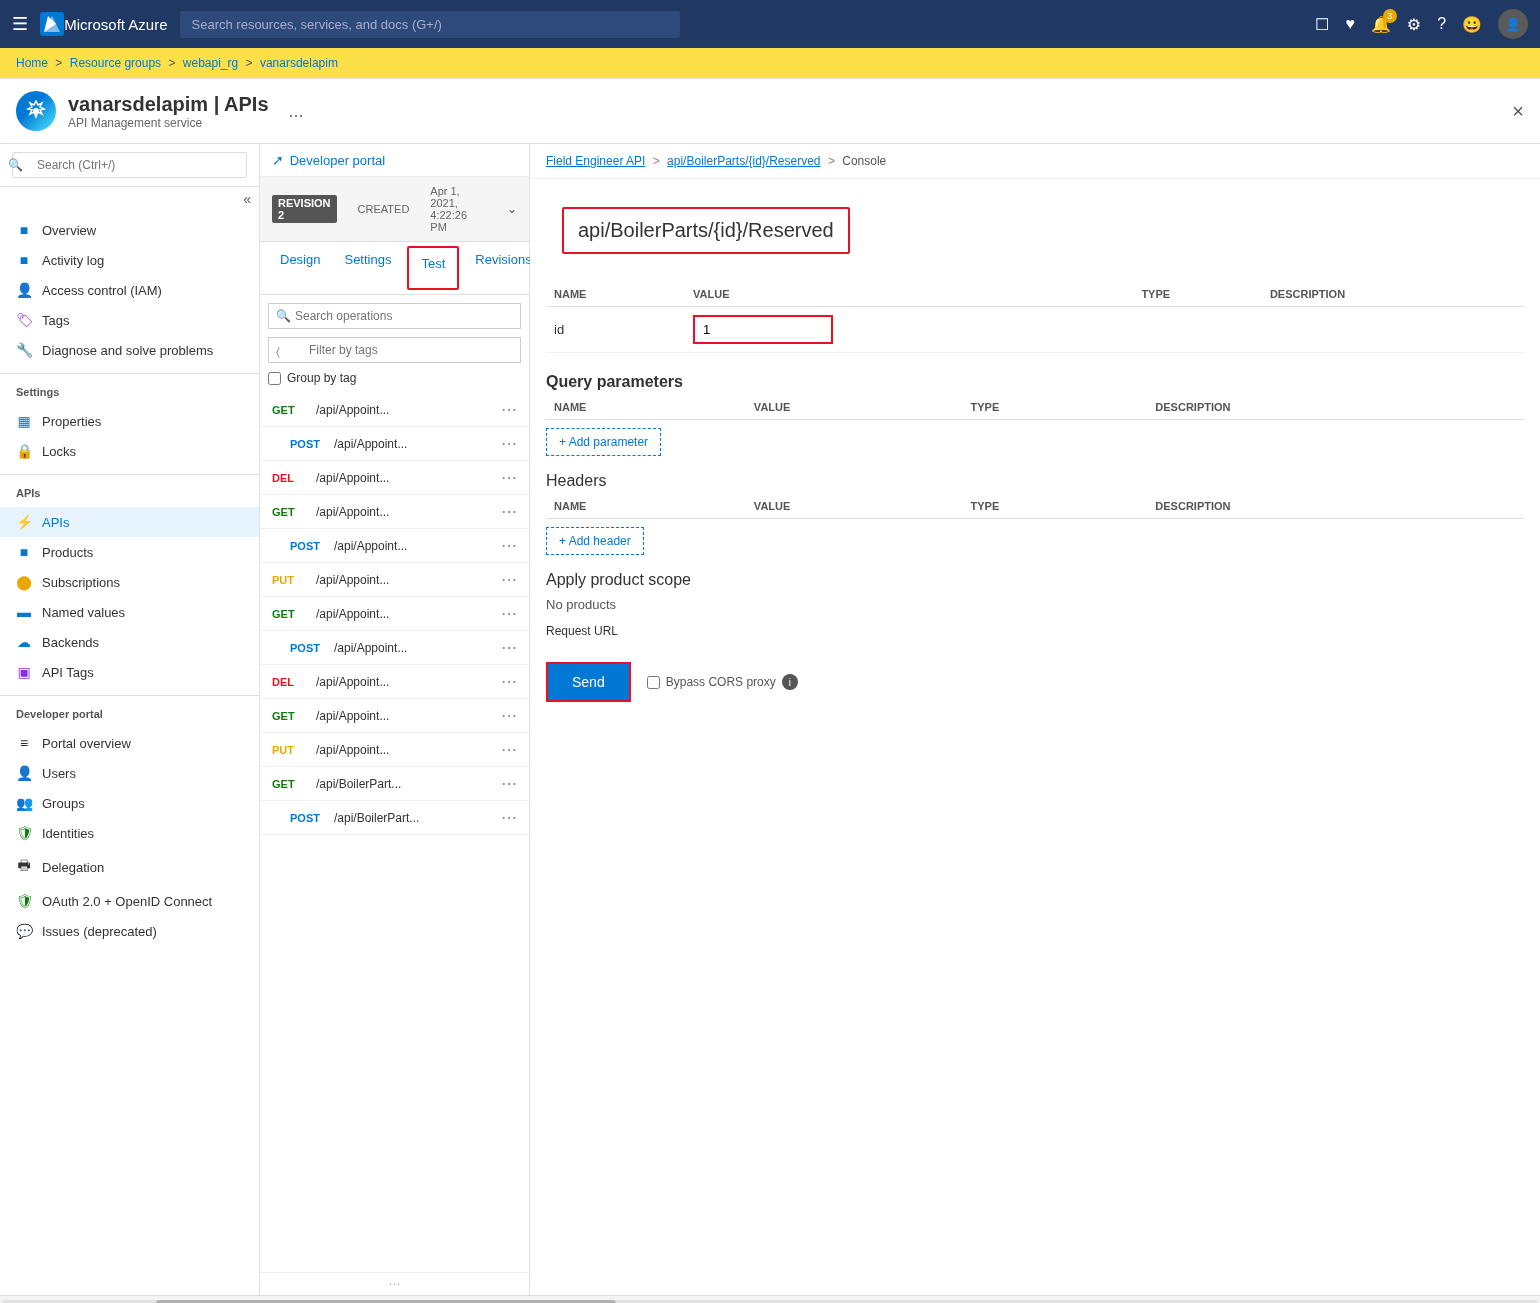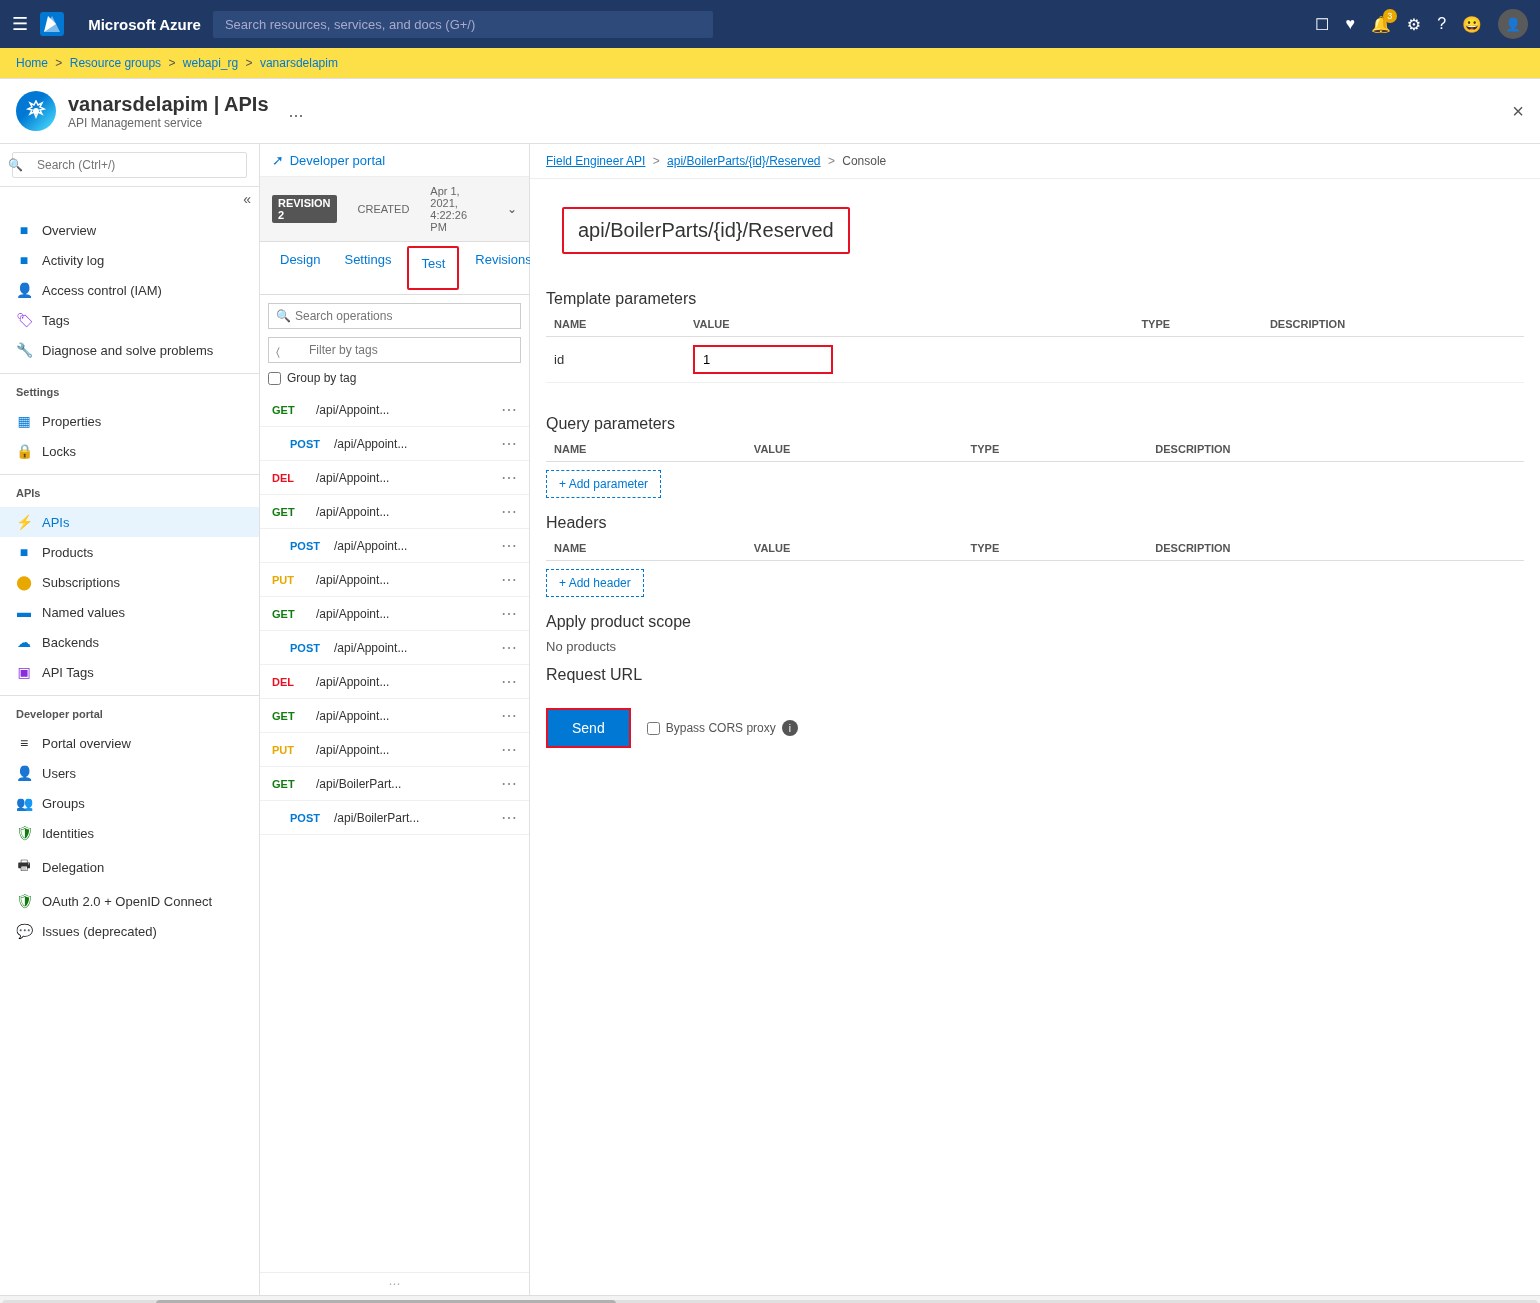--- a/index.html
+++ b/index.html
@@ -3,21 +3,21 @@
   <meta charset="utf-8">
   <style>
     * { box-sizing: border-box; margin: 0; padding: 0; }
     body { font-family: 'Segoe UI', Arial, sans-serif; font-size: 13px; background: #f3f3f3; color: #333; overflow: hidden; }
 
     
     .top-bar {
       display: flex; align-items: center; background: #1f3864; color: white; height: 48px; padding: 0 12px; gap: 12px;
     }
     .top-bar .hamburger { font-size: 18px; cursor: pointer; }
-    .top-bar .brand { display: flex; align-items: center; gap: 24px; font-size: 15px; font-weight: 700; white-space: nowrap; }
+    .top-bar .brand { display: flex; align-items: center; gap: 0; font-size: 15px; font-weight: 400; white-space: nowrap; }
     .top-bar .brand .azure-logo { width: 24px; height: 24px; background: #0078d4; border-radius: 3px; display: flex; align-items: center; justify-content: center; font-size: 10px; font-weight: bold; color: white; }
     .top-bar .search-bar { flex: 1; max-width: 500px; }
     .top-bar .search-bar input { width: 100%; padding: 6px 12px; border-radius: 2px; border: none; background: #2d4a7a; color: #ccc; font-size: 13px; }
     .top-bar .search-bar input::placeholder { color: #aac; }
     .top-bar .icons { display: flex; align-items: center; gap: 16px; margin-left: auto; }
     .top-bar .icons .icon-btn { color: white; font-size: 16px; cursor: pointer; position: relative; }
     .top-bar .icons .badge { position: absolute; top: -6px; right: -6px; background: #e8a800; color: white; border-radius: 50%; width: 14px; height: 14px; font-size: 9px; display: flex; align-items: center; justify-content: center; }
     .top-bar .avatar { width: 30px; height: 30px; border-radius: 50%; background: #5a5a5a; display: flex; align-items: center; justify-content: center; color: white; font-size: 13px; }
 
     
@@ -88,21 +88,21 @@
     .param-table th { text-align: left; font-size: 11px; font-weight: 600; color: #555; padding: 6px 8px; text-transform: uppercase; border-bottom: 1px solid #ddd; }
     .param-table td { padding: 8px; border-bottom: 1px solid #f0f0f0; font-size: 13px; vertical-align: middle; }
     .value-input { border: 2px solid #e81123; padding: 5px 8px; font-size: 13px; width: 140px; }
     .add-btn { display: flex; align-items: center; gap: 4px; padding: 6px 12px; border: 1px dashed #0078d4; color: #0078d4; background: white; cursor: pointer; font-size: 12px; margin: 8px 16px; }
     .send-btn { background: #0078d4; color: white; border: none; padding: 10px 24px; font-size: 14px; cursor: pointer; border: 2px solid #e81123; }
     .bypass-label { display: flex; align-items: center; gap: 6px; font-size: 12px; color: #555; }
     .bypass-label input { cursor: pointer; }
     .info-icon { display: inline-flex; align-items: center; justify-content: center; width: 16px; height: 16px; border-radius: 50%; background: #555; color: white; font-size: 10px; cursor: pointer; }
     .send-row { display: flex; align-items: center; gap: 16px; padding: 16px; }
     .no-products { padding: 4px 16px; font-size: 13px; color: #555; }
-    .request-url-title { font-size: 16px; font-weight: 400; padding: 8px 16px 8px; color: #333; }
+    .request-url-title { font-size: 12px; font-weight: 400; padding: 8px 16px 8px; color: #333; }
     .bottom-scrollbar { height: 16px; background: #f3f3f3; border-top: 1px solid #ddd; display: flex; align-items: center; padding: 0 2px; }
     .bottom-scrollbar-track { flex: 1; height: 8px; background: #e0e0e0; border-radius: 4px; position: relative; }
     .bottom-scrollbar-thumb { position: absolute; left: 10%; width: 30%; height: 100%; background: #b0b0b0; border-radius: 4px; }
 
     .search-icon-wrap { position: relative; }
     .search-icon-wrap .si { position: absolute; left: 8px; top: 50%; transform: translateY(-50%); color: #888; font-size: 12px; }
 
     .ops-search-wrap, .ops-filter-wrap { position: relative; }
     .ops-search-wrap .si, .ops-filter-wrap .si { position: absolute; left: 16px; top: 50%; transform: translateY(-50%); color: #888; font-size: 12px; }
 
@@ -398,21 +398,20 @@
       <span class="sep">&gt;</span>
       <a href="#">api/BoilerParts/{id}/Reserved</a>
       <span class="sep">&gt;</span>
       <span>Console</span>
     </div>
 
     <div style="padding: 12px 16px;">
       <div class="api-title-box">api/BoilerParts/{id}/Reserved</div>
     </div>
 
-    <div class="section-title">Template parameters</div>
     <div class="param-table">
       <table>
         <thead>
           <tr>
             <th>NAME</th>
             <th>VALUE</th>
             <th>TYPE</th>
             <th>DESCRIPTION</th>
           </tr>
         </thead>
@@ -422,21 +421,21 @@
             <td>
               <input type="text" class="value-input" value="1" style="">
             </td>
             <td></td>
             <td></td>
           </tr>
         </tbody>
       </table>
     </div>
 
-    <div class="section-title" style="margin-top:24px;">Query parameters</div>
+    <div class="section-title" style="margin-top:12px;font-weight:bold;">Query parameters</div>
     <div class="param-table">
       <table>
         <thead>
           <tr>
             <th>NAME</th>
             <th>VALUE</th>
             <th>TYPE</th>
             <th>DESCRIPTION</th>
           </tr>
         </thead>

